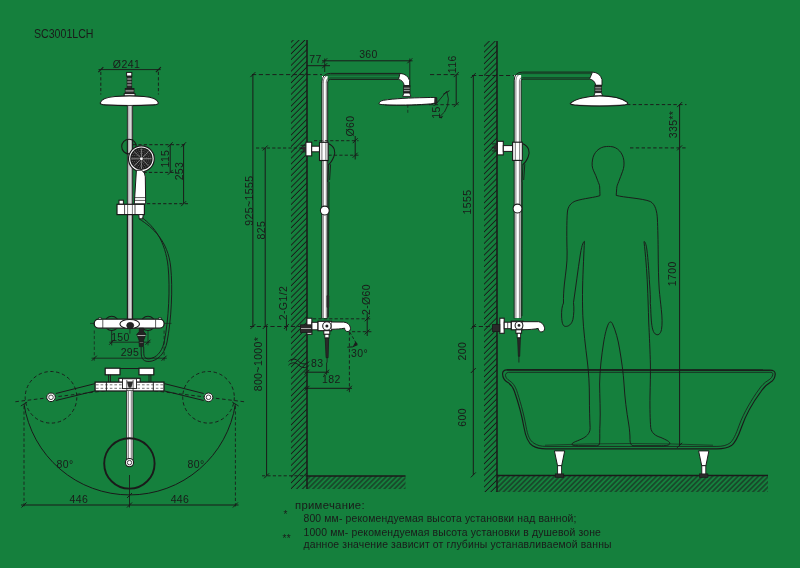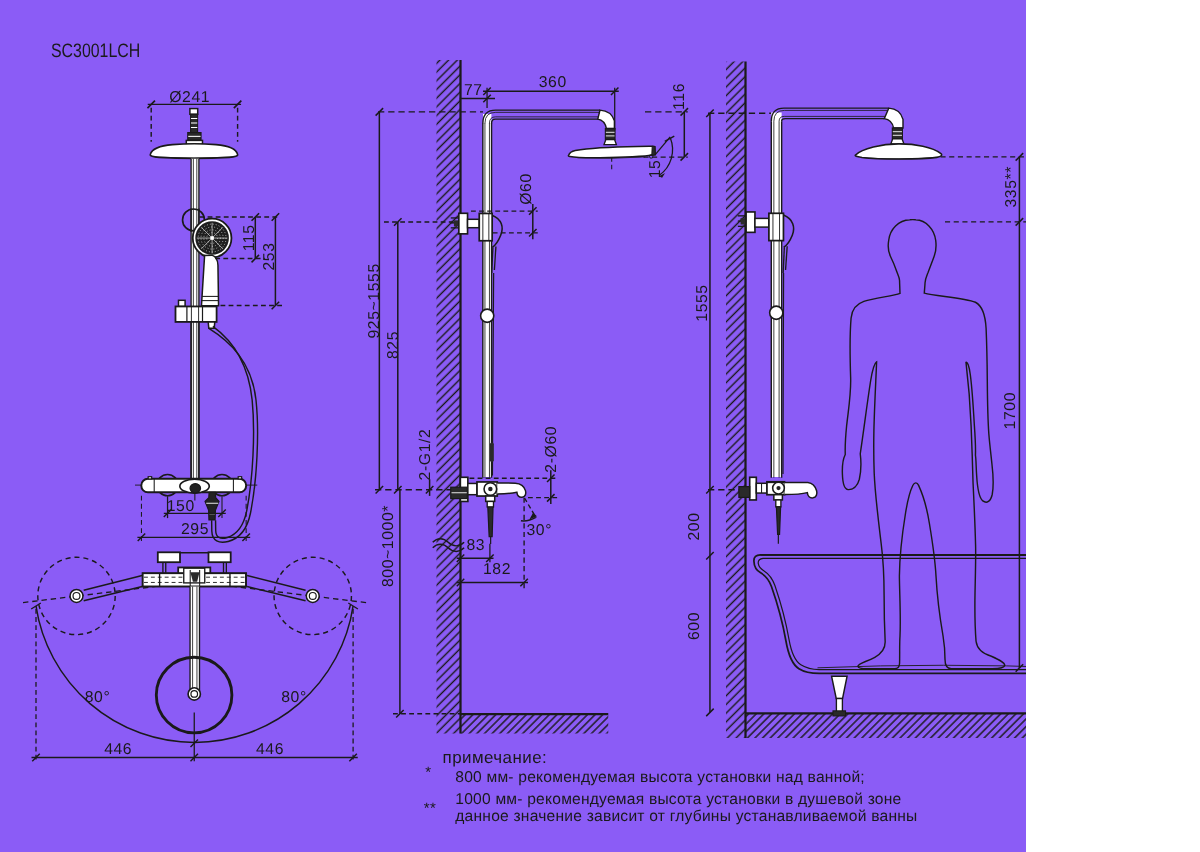--- a/index.html
+++ b/index.html
@@ -1,16 +1,16 @@
 <!DOCTYPE html>
 <html><head>
 <meta charset="utf-8">
 <style>
   html,body{margin:0;padding:0;background:#ffffff;}
-  .page{width:684px;height:568px;position:relative;background:#8b5cf6;overflow:hidden;text-align:right;}
+  .page{width:800px;height:568px;position:relative;background:#15803d;overflow:hidden;text-align:right;}
   svg{position:absolute;left:0;top:0;}
   svg *{vector-effect:none;}
   text{font-family:"Liberation Sans",sans-serif;fill:#1a1a1a;stroke:none;}
   .d{font-size:10.5px;letter-spacing:.4px;}
   .n{font-size:11.3px;letter-spacing:.3px;}
   .n2{font-size:10.4px;letter-spacing:.15px;}
 </style>
 </head>
 <body>
 <div class="page">

